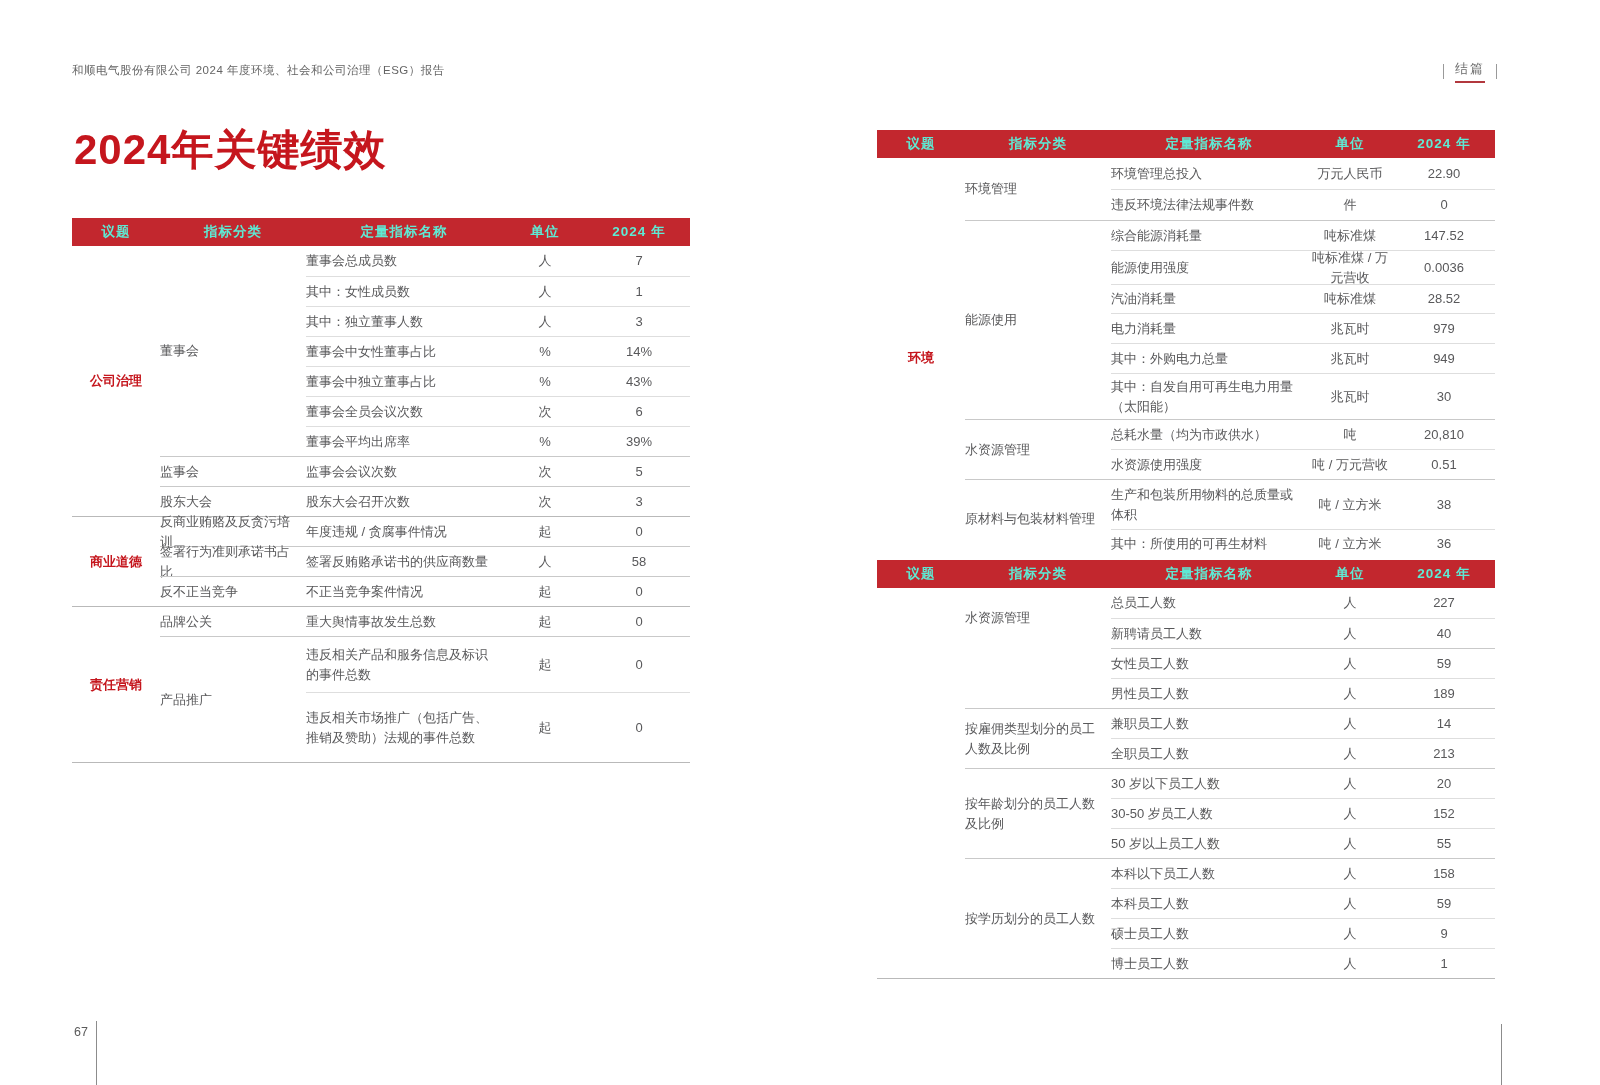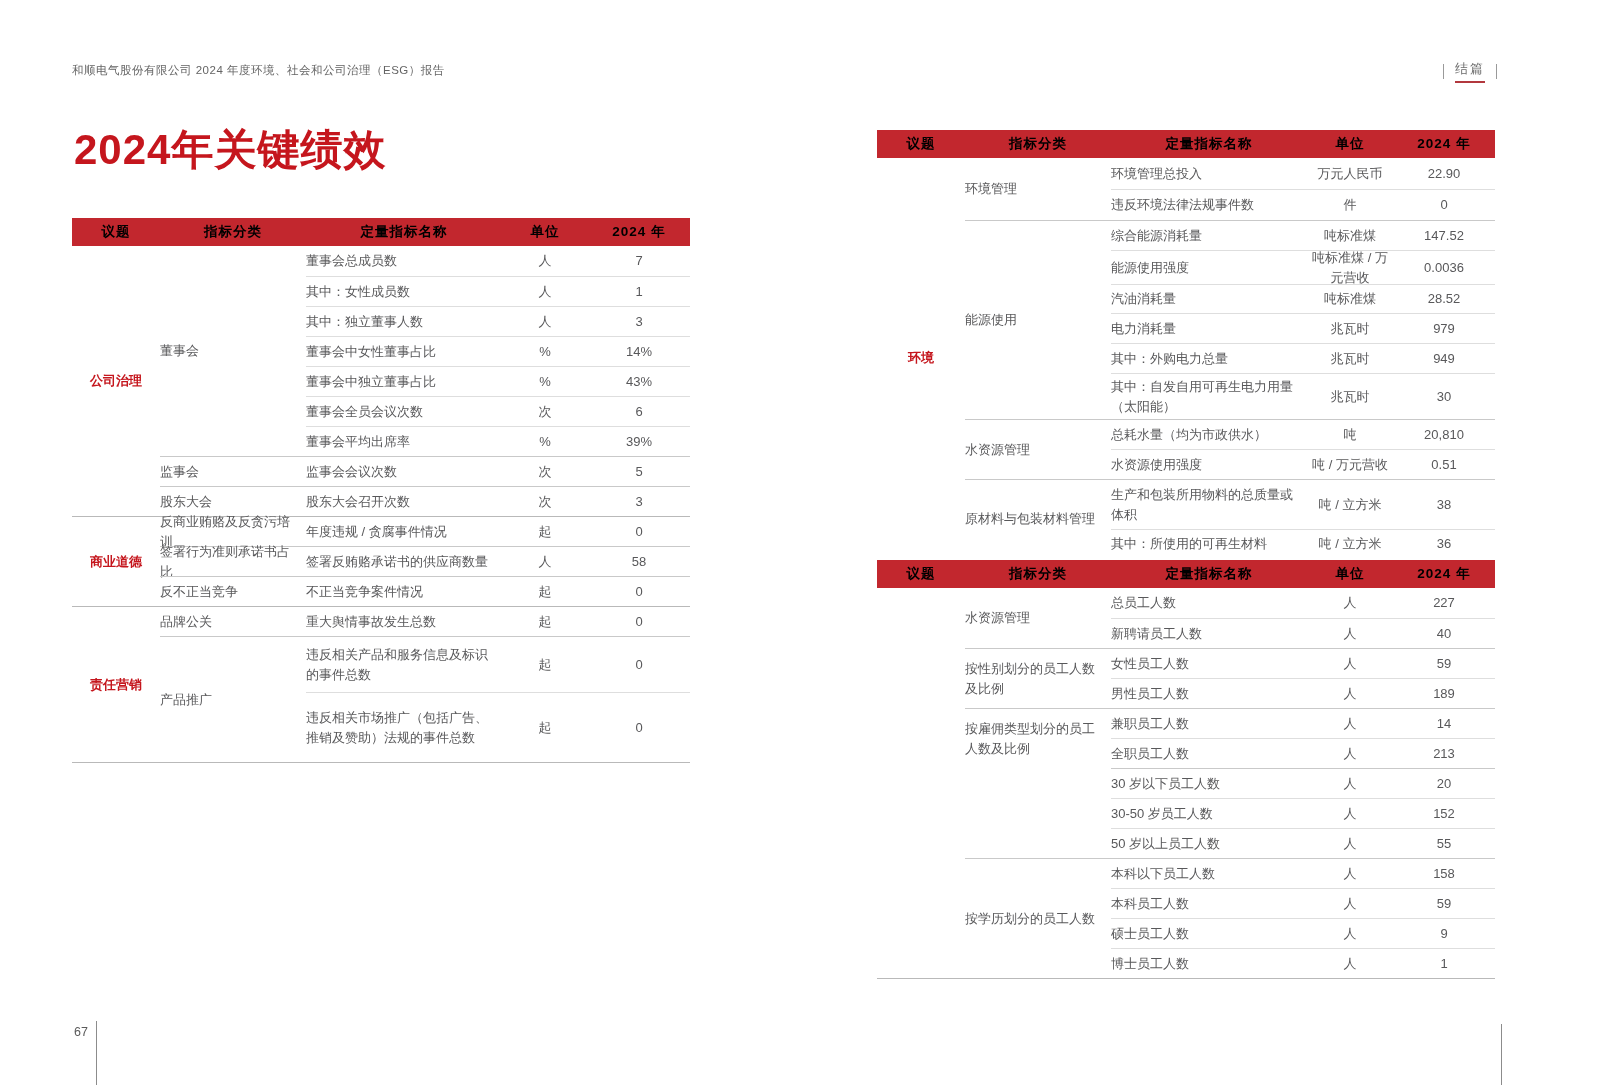--- a/index.html
+++ b/index.html
@@ -16,21 +16,21 @@
   .page-title{position:absolute;left:74px;top:122px;font-size:42px;font-weight:bold;color:#c5161d;letter-spacing:1px;}
   
   .tbl{position:absolute;width:618px;}
   .tbl-left{left:72px;top:218px;}
   .tbl-right-1{left:877px;top:130px;}
   .tbl-right-2{left:877px;top:560px;}
   .thead{
     display:grid;grid-template-columns:88px 146px 196px 86px 102px;
     background:#c2272e;height:28px;align-items:center;
   }
-  .th{color:#000000;font-size:13.5px;font-weight:bold;text-align:center;letter-spacing:1px;}
+  .th{color:#5eead4;font-size:13.5px;font-weight:bold;text-align:center;letter-spacing:1px;}
   .tb{
     display:grid;grid-template-columns:88px 146px 196px 86px 102px;
     font-size:13px;line-height:1.5;
   }
   .tb-bb{border-bottom:1px solid #b9b9b9;}
   .cell{display:flex;align-items:center;}
   .tc{grid-column:1;justify-content:center;color:#c5161d;font-weight:bold;text-align:center;}
   .cc{grid-column:2;justify-content:flex-start;padding-right:6px;}
   .ind{grid-column:3;justify-content:flex-start;padding-right:8px;}
   .unit{grid-column:4;justify-content:center;text-align:center;}
@@ -217,22 +217,22 @@
     <div class="thead">
       <span class="th" style="grid-column:1">议题</span>
       <span class="th" style="grid-column:2">指标分类</span>
       <span class="th" style="grid-column:3">定量指标名称</span>
       <span class="th" style="grid-column:4">单位</span>
       <span class="th" style="grid-column:5">2024 年</span>
     </div>
     <div class="tb rows-emp tb-bb">
 
       <div class="cell cc" style="grid-row:1/3">水资源管理</div>
-      <div class="cell cc b2" style="grid-row:3/5">按性别划分的员工人数及比例</div>
       <div class="cell cc b2" style="grid-row:5/7">按雇佣类型划分的员工人数及比例</div>
+      <div class="cell cc b2" style="grid-row:7/10">按年龄划分的员工人数及比例</div>
       <div class="cell cc b2" style="grid-row:10/14">按学历划分的员工人数</div>
 
       <div class="cell ind" style="grid-row:1">总员工人数</div>
       <div class="cell unit" style="grid-row:1">人</div>
       <div class="cell val" style="grid-row:1">227</div>
 
       <div class="cell ind b3" style="grid-row:2">新聘请员工人数</div>
       <div class="cell unit b3" style="grid-row:2">人</div>
       <div class="cell val b3" style="grid-row:2">40</div>
 

